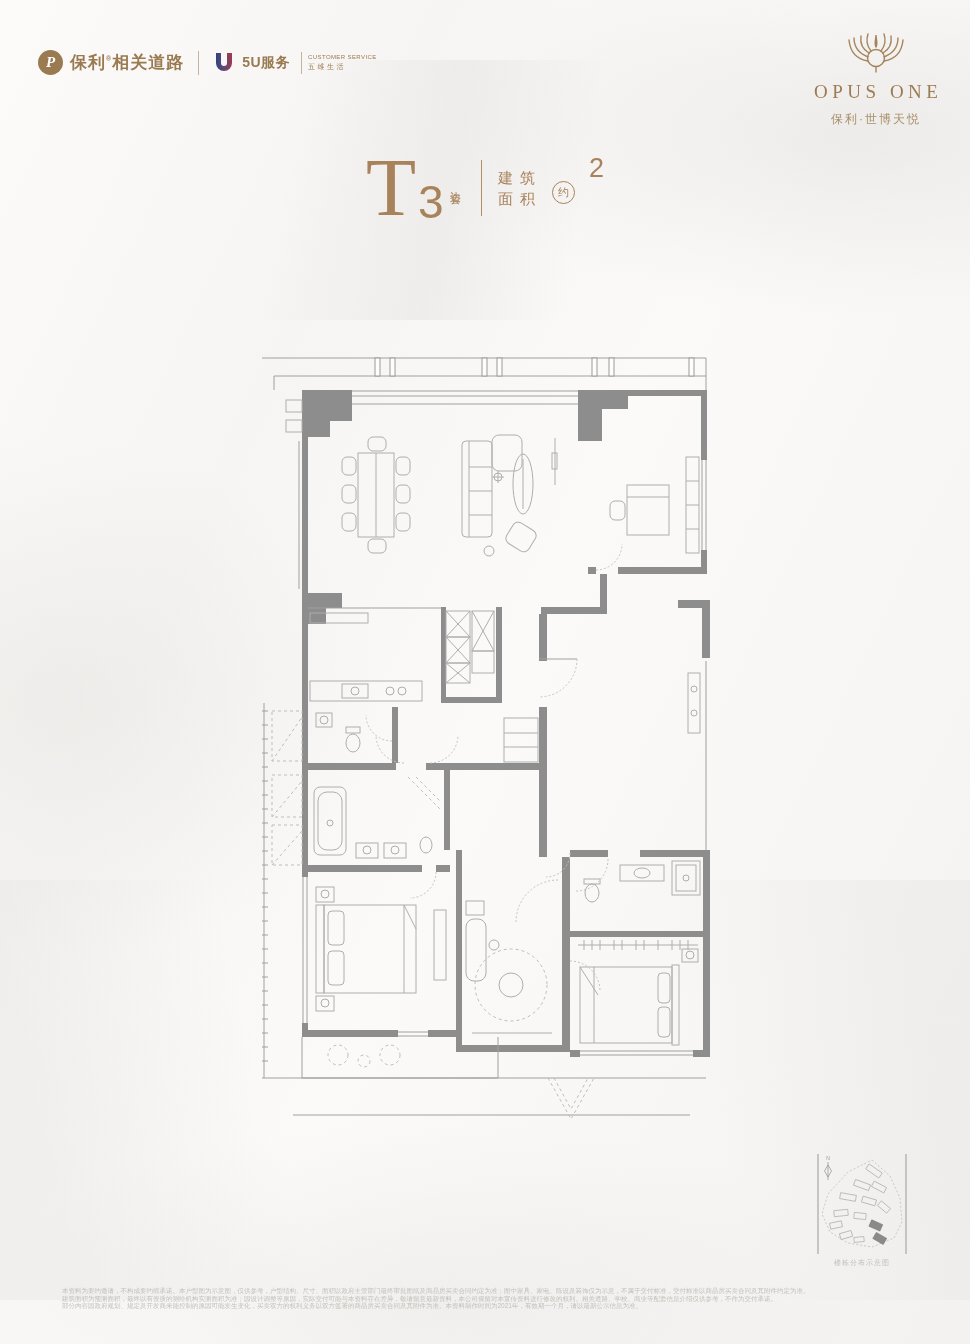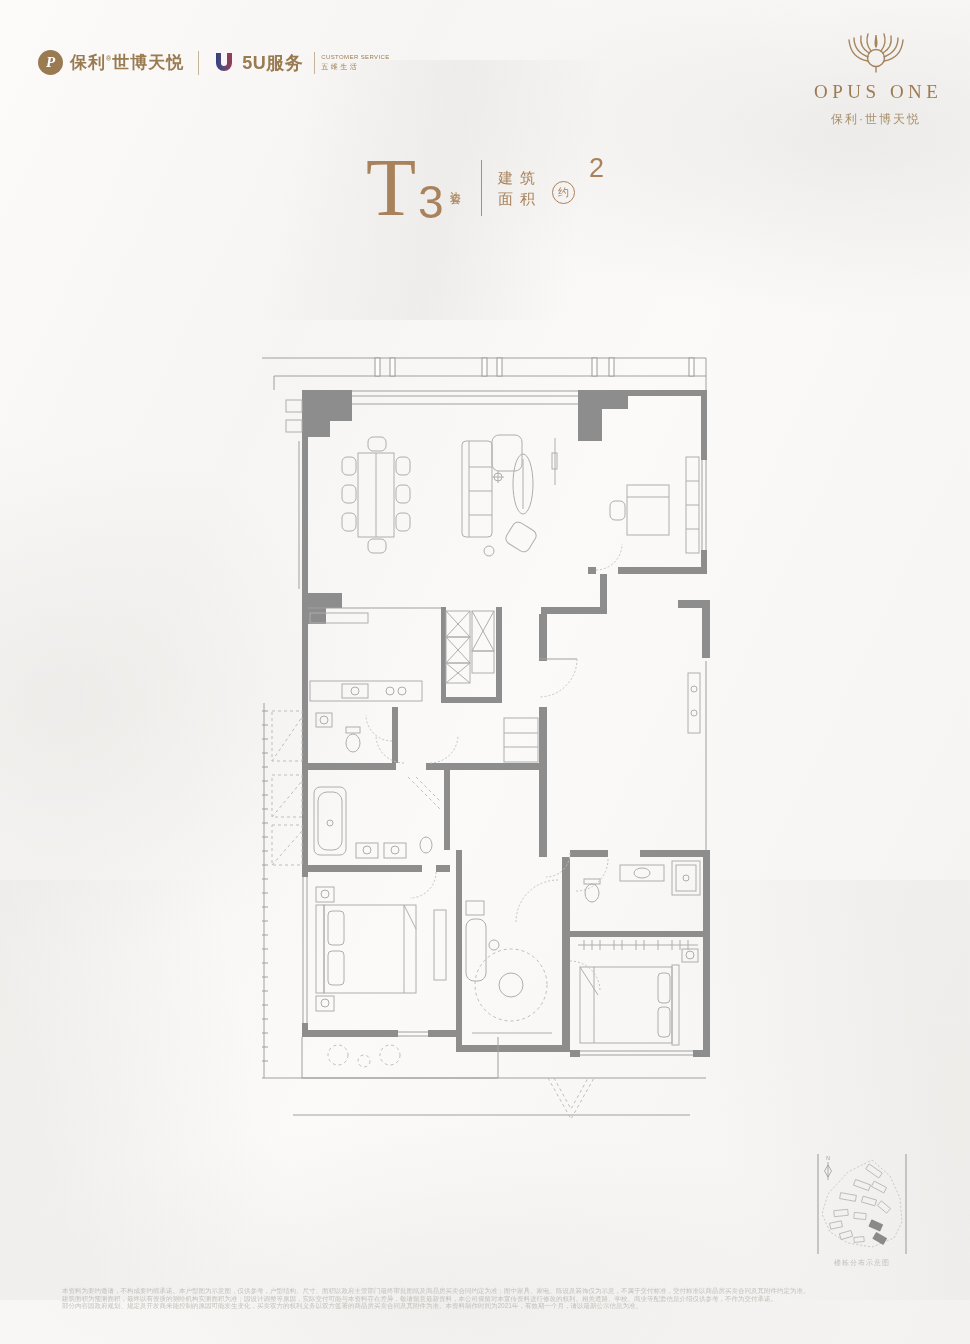--- a/index.html
+++ b/index.html
@@ -18,21 +18,21 @@
   .streak2{left:0;top:880px;width:970px;height:420px;
     background:linear-gradient(75deg,rgba(219,217,214,.25) 8%,transparent 30%,transparent 70%,rgba(221,219,216,.25) 92%);}
 
   
   .hdr-left{position:absolute;left:38px;top:50px;display:flex;align-items:center;gap:7px;color:#9a7a50;}
   .poly-circle{width:25px;height:25px;border-radius:50%;background:#9a7a50;display:flex;align-items:center;justify-content:center;}
   .poly-circle span{color:#fff;font-family:"Liberation Serif","DejaVu Serif",serif;font-style:italic;font-weight:bold;font-size:15px;line-height:1;}
   .poly-name{font-size:17px;font-weight:bold;letter-spacing:1px;}
   .poly-name sup{font-size:7px;}
   .hdr-div{width:1px;height:24px;background:#c4b49e;margin:0 7px;}
-  .svc-name{font-size:18px;font-weight:bold;letter-spacing:.5px;}
+  .svc-name{font-size:14px;font-weight:bold;letter-spacing:.5px;}
   .svc-sub{display:flex;flex-direction:column;justify-content:center;border-left:1px solid #c4b49e;padding-left:6px;margin-left:4px;height:22px;}
   .svc-sub .en{font-size:6px;letter-spacing:.4px;line-height:1.5;}
   .svc-sub .cn{font-size:7px;letter-spacing:2.5px;line-height:1.5;}
 
   .hdr-right{position:absolute;left:798px;top:30px;width:156px;display:flex;flex-direction:column;align-items:center;color:#9c7c52;text-align:right;}
   .opus-name{margin-top:5px;font-family:"Liberation Serif","DejaVu Serif",serif;font-size:19px;letter-spacing:4.5px;text-indent:4.5px;}
   .opus-sub{margin-top:8px;font-size:12px;letter-spacing:2px;color:#a8906a;}
 
   
   .title-wrap{position:absolute;left:0;top:148px;width:970px;display:flex;flex-direction:column;align-items:center;color:#a8825a;}
@@ -68,21 +68,21 @@
 <body>
 
 <div class="page">
   <div class="streak streak1"></div>
   <div class="streak streak2"></div>
 
   <div class="hdr-left">
     <div class="poly-circle">
         <span>P</span>
       </div>
-    <div class="poly-name"><span>保利</span><sup>®</sup><span>世博天悦</span></div>
+    <div class="poly-name"><span>保利</span><sup>®</sup><span>相关道路</span></div>
     <div class="hdr-div"></div>
     <svg width="22" height="22" viewBox="0 0 22 22">
       <defs>
         <linearGradient id="ug" x1="0" y1="0" x2="1" y2="0">
           <stop offset="0" stop-color="#31417e"></stop>
             <stop offset="0.45" stop-color="#5a4b7a"></stop>
             <stop offset="1" stop-color="#9c3a4e"></stop>
         </linearGradient>
       </defs>
       <path d="M3 1 h5 v10 a3 3 0 0 0 6 0 V1 h5 v10 a8 8 0 0 1 -16 0 Z" fill="url(#ug)"></path>

